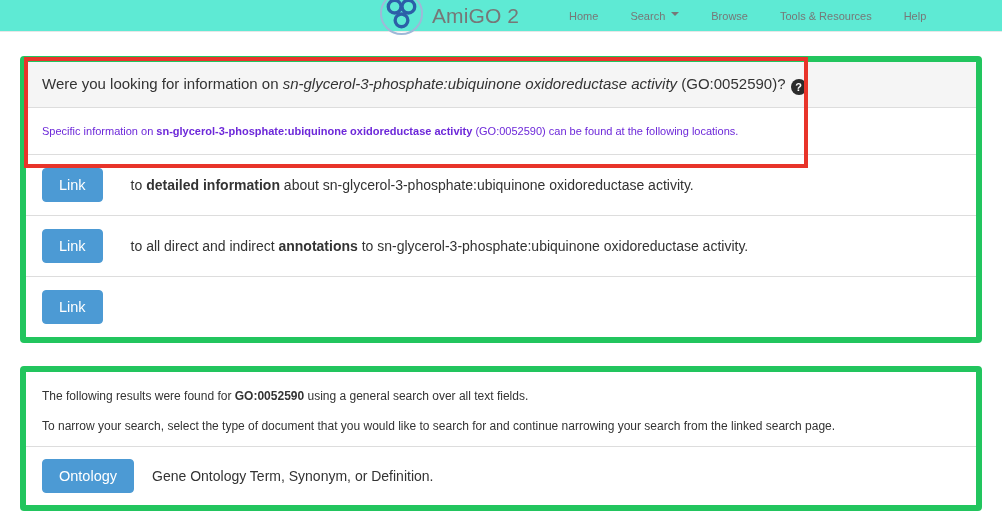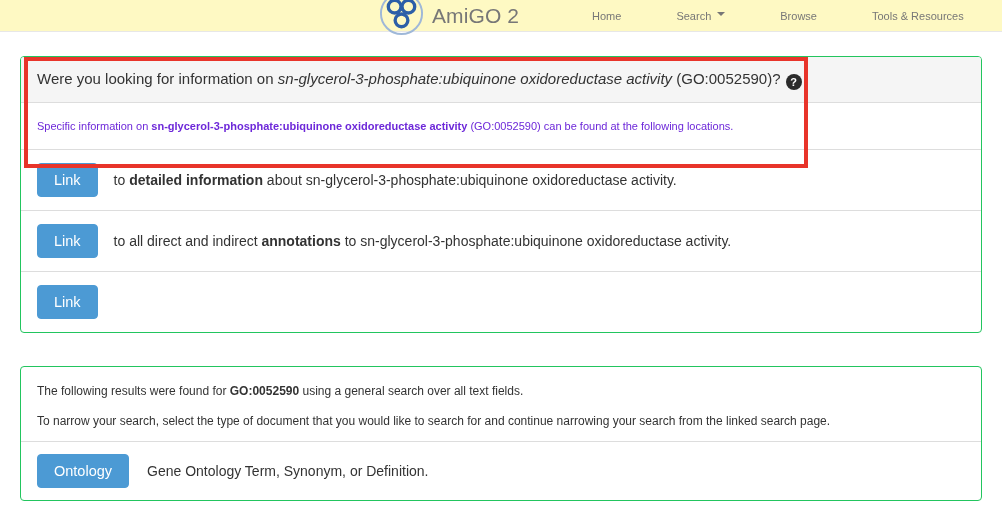--- a/index.html
+++ b/index.html
@@ -11,28 +11,27 @@
     font-family: "Liberation Sans", sans-serif;
     color: #333333;
   }
 
   
   .navbar {
     position: absolute;
     top: 0; left: 0;
     width: 1002px;
     height: 32px;
-    background: #fef9c3;
+    background: #5eead4;
     border-bottom: 1px solid #e7e7e7;
     display: flex;
     align-items: center;
     justify-content: flex-start;
     padding-left: 378px;
     white-space: nowrap;
-    gap: 23px;
   }
   .brand {
     display: flex;
     align-items: center;
     gap: 7px;
     margin-right: 34px;
   }
   .brand-logo {
     width: 47px; height: 47px;
     margin-top: -4px;
@@ -61,21 +60,21 @@
     display: inline-block;
     margin-top: 2px;
   }
 
   
   .panel {
     position: absolute;
     left: 20px;
     width: 962px;
     background: #ffffff;
-    border: 1px solid #22c55e;
+    border: 6px solid #22c55e;
     border-radius: 4px;
   }
   #panel-term { top: 56px; }
   #panel-docsel { top: 366px; }
 
   .panel-heading {
     background: #f5f5f5;
     border-bottom: 1px solid #dddddd;
     border-radius: 3px 3px 0 0;
     padding: 12px 16px;
@@ -90,21 +89,21 @@
   .panel-body {
     padding: 13px 16px;
     font-size: 11px;
     line-height: 20px;
     color: #6d28d9;
   }
   .list-group { border-top: 1px solid #dddddd; }
   .list-row {
     display: flex;
     align-items: center;
-    gap: 16px;
+    gap: 28px;
     padding: 13px 16px;
     border-bottom: 1px solid #dddddd;
     font-size: 14px;
     line-height: 20px;
   }
   .list-row:last-child { border-bottom: none; }
 
   .btn {
     background: #4c9ad4;
     border: 1px solid #4c9ad4;

